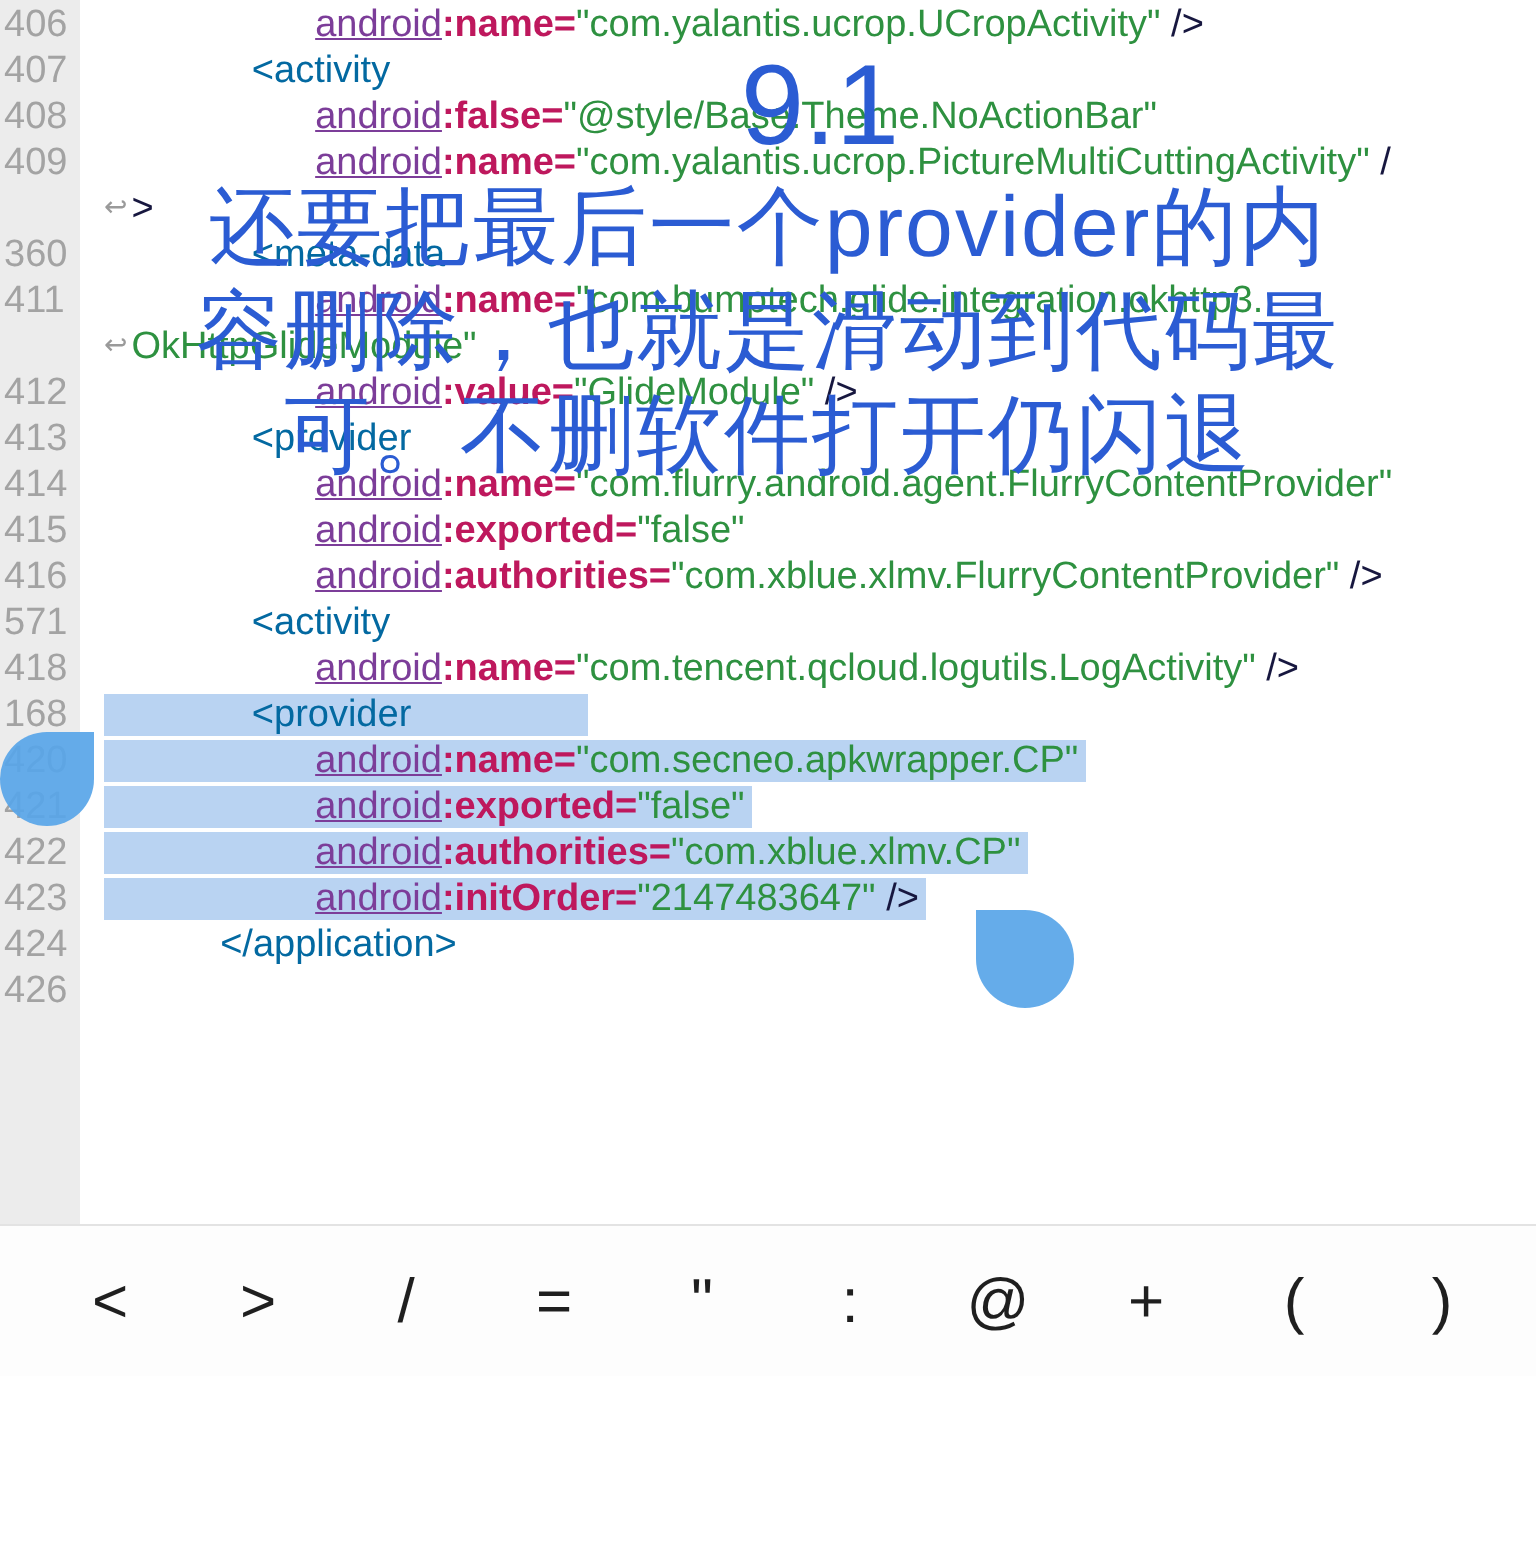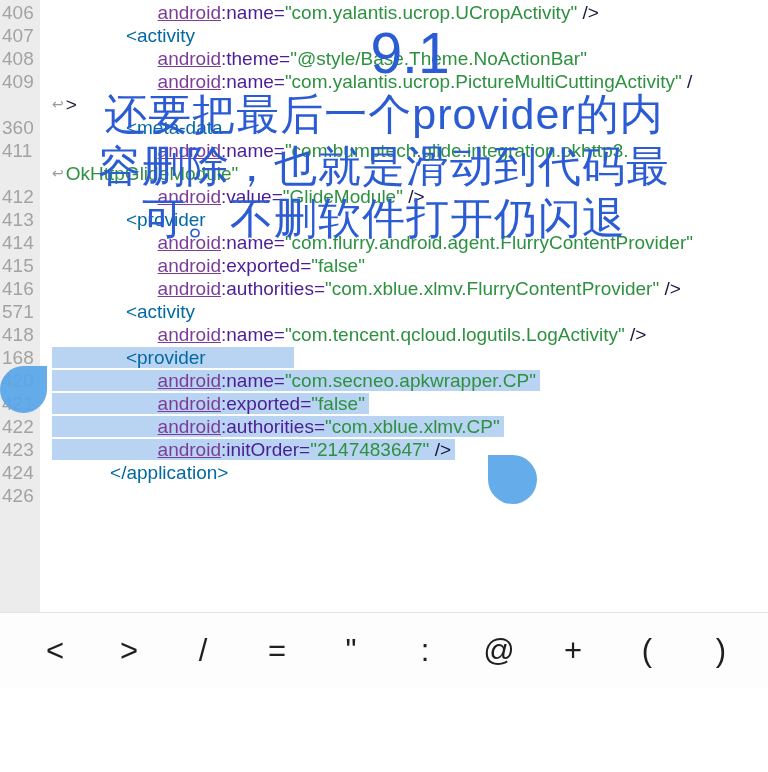--- a/index.html
+++ b/index.html
@@ -10,21 +10,21 @@
   .gutter-bg{position:absolute;left:0;top:0;width:40px;height:612px;background:#ececec;z-index:0;}
   .lines{position:absolute;left:0;top:1px;width:624px;z-index:1;}
   .row{display:flex;height:23px;line-height:23px;}
   .ln{width:40px;flex:0 0 40px;text-align:left;padding-left:2px;box-sizing:border-box;
       color:#a3a3a3;font-size:19px;letter-spacing:0px;}
   .code{flex:1;padding-left:12px;white-space:pre;font-size:19px;}
   .codetext{white-space:pre;}
   .codetext.hl{background:#b9d3f2;padding-right:4px;}
   .wrapicon{color:#9a9a9a;font-size:14px;padding-right:2px;display:inline-block;transform:translateY(-2px);}
   .c-ns{color:#7c3d99;text-decoration:underline;}
-  .c-attr{color:#4c1d95;}
+  .c-attr{color:#be185d;font-weight:bold;}
   .c-str{color:#2e9140;}
   .c-tag{color:#0369a1;}
   .c-plain{color:#17173f;}
 
   
   .handle{position:absolute;z-index:4;background:#58a5e8;opacity:.92;}
   .handle-start{left:0px;top:366px;width:47px;height:47px;border-radius:50% 0 50% 50%;}
   .handle-end{left:488px;top:455px;width:49px;height:49px;border-radius:0 50% 50% 50%;}
 
   
@@ -52,21 +52,21 @@
       <div class="row">
         <div class="ln">406</div>
         <div class="code"><span class="codetext"><span class="c-plain">                    </span><span class="c-ns">android</span><span class="c-attr">:name=</span><span class="c-str">"com.yalantis.ucrop.UCropActivity"</span><span class="c-plain"> /&gt;</span></span></div>
       </div>
       <div class="row">
         <div class="ln">407</div>
         <div class="code"><span class="codetext"><span class="c-plain">              </span><span class="c-tag">&lt;activity</span></span></div>
       </div>
       <div class="row">
         <div class="ln">408</div>
-        <div class="code"><span class="codetext"><span class="c-plain">                    </span><span class="c-ns">android</span><span class="c-attr">:theme=</span><span class="c-str">"@style/Base.Theme.NoActionBar"</span></span></div>
+        <div class="code"><span class="codetext"><span class="c-plain">                    </span><span class="c-ns">android</span><span class="c-attr">:false=</span><span class="c-str">"@style/Base.Theme.NoActionBar"</span></span></div>
       </div>
       <div class="row">
         <div class="ln">409</div>
         <div class="code"><span class="codetext"><span class="c-plain">                    </span><span class="c-ns">android</span><span class="c-attr">:name=</span><span class="c-str">"com.yalantis.ucrop.PictureMultiCuttingActivity"</span><span class="c-plain"> /</span></span></div>
       </div>
       <div class="row">
         <div class="ln"></div>
         <div class="code"><span class="wrapicon">↩</span><span class="codetext"><span class="c-plain">&gt;</span></span></div>
       </div>
       <div class="row">

